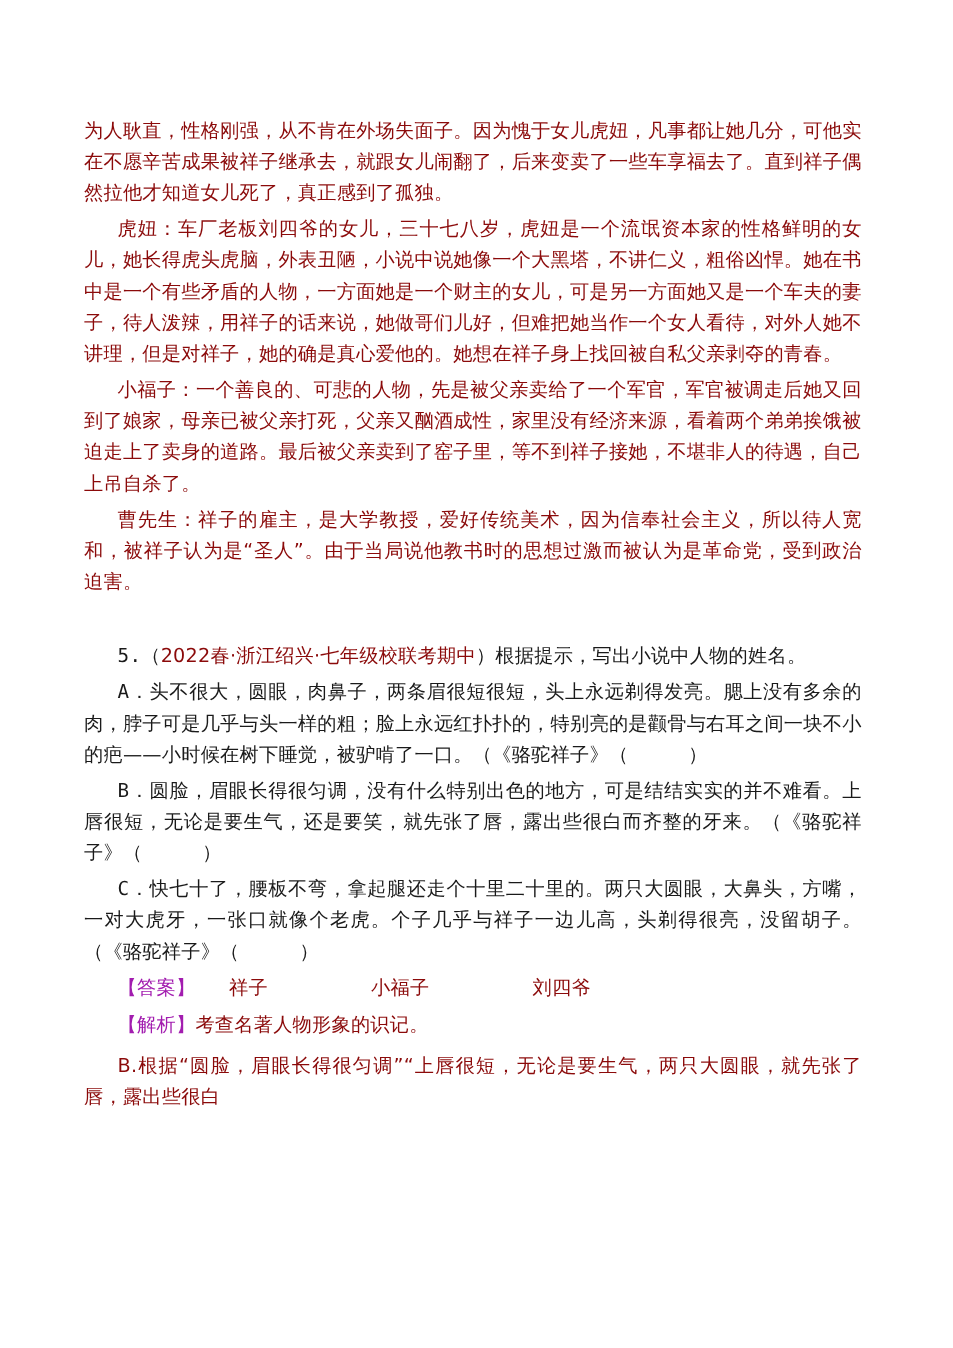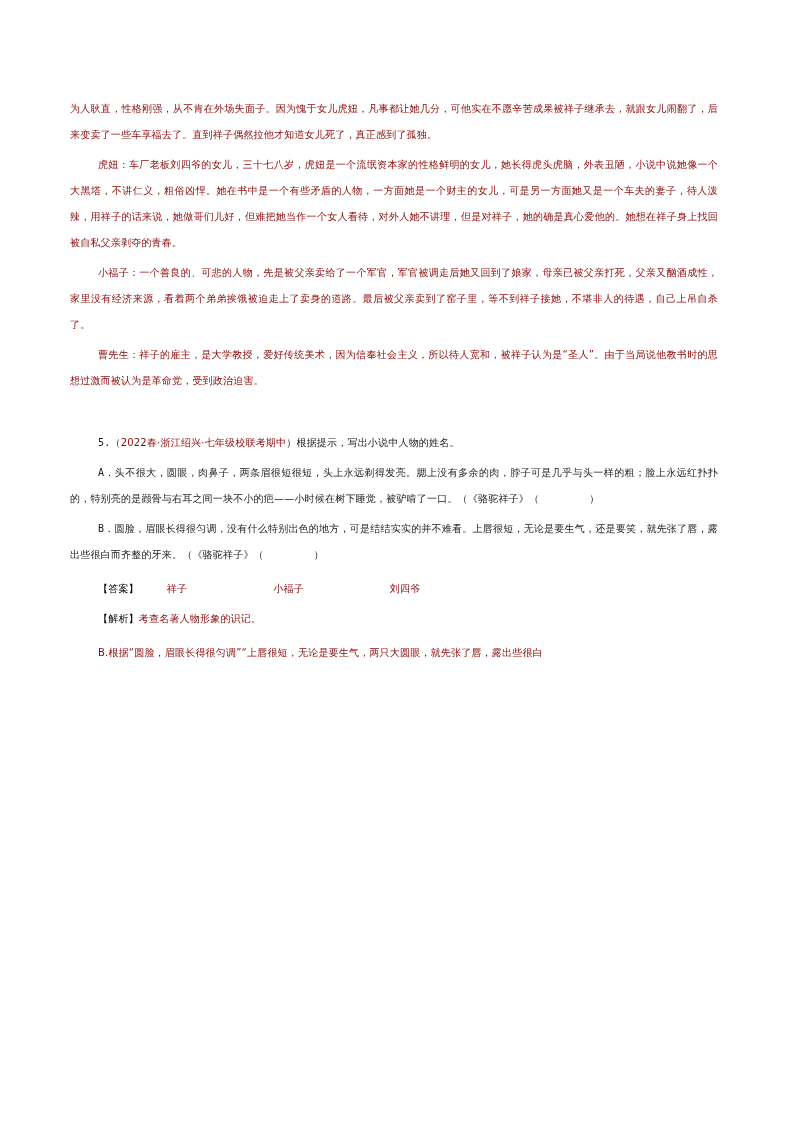--- a/index.html
+++ b/index.html
@@ -14,30 +14,30 @@
       overflow: hidden;
       font-family: "DejaVu Sans", "Liberation Sans", sans-serif;
     }
     .page {
       position: absolute;
       left: 70px;
       top: 96px;
       width: 648px;
     }
     .para {
-      font-size: 10px;
+      font-size: 16px;
       line-height: 26px;
       margin: 0;
       text-align: justify;
       letter-spacing: 0.2px;
     }
     .indent { text-indent: 28px; }
     .red { color: #8b0a0a; }
     .black { color: #1a1a1a; }
-    .bright { color: #000000; }
+    .bright { color: #a21caf; }
     .gap-small { height: 4px; }
     .gap-large { height: 36px; }
     .q-num { color: #1a1a1a; font-family: "DejaVu Sans Mono", "Liberation Mono", monospace; }
     .blank { display: inline-block; width: 50px; }
     .answer-item { display: inline-block; font-family: Liberation Serif, serif; }
     .answer-gap { display: inline-block; width: 58px; }
   </style>
 </head>
 <body>
 
@@ -55,20 +55,21 @@
 
   <p class="para indent"><span class="q-num">5.</span><span class="black">（</span><span class="red">2022春·浙江绍兴·七年级校联考期中</span><span class="black">）</span><span class="black">根据提示，写出小说中人物的姓名。</span></p>
   <div class="gap-small"></div>
 
   <p class="para indent black"><span class="q-num">A．</span><span>头不很大，圆眼，肉鼻子，两条眉很短很短，头上永远剃得发亮。腮上没有多余的肉，脖子可是几乎与头一样的粗；脸上永远红扑扑的，特别亮的是颧骨与右耳之间一块不小的疤——小时候在树下睡觉，被驴啃了一口。（《骆驼祥子》（</span><span class="blank"></span><span>）</span></p>
   <div class="gap-small"></div>
 
   <p class="para indent black"><span class="q-num">B．</span><span>圆脸，眉眼长得很匀调，没有什么特别出色的地方，可是结结实实的并不难看。上唇很短，无论是要生气，还是要笑，就先张了唇，露出些很白而齐整的牙来。（《骆驼祥子》（</span><span class="blank"></span><span>）</span></p>
   <div class="gap-small"></div>
 
+  <p class="para indent black"><span class="q-num">C．</span><span>快七十了，腰板不弯，拿起腿还走个十里二十里的。两只大圆眼，大鼻头，方嘴，一对大虎牙，一张口就像个老虎。个子几乎与祥子一边儿高，头剃得很亮，没留胡子。（《骆驼祥子》（</span><span class="blank"></span><span>）</span></p>
   <div class="gap-small"></div>
 
   <p class="para indent red"><span class="bright">【答案】</span><span class="answer-item">祥子</span><span class="answer-gap"></span><span class="answer-item">小福子</span><span class="answer-gap"></span><span class="answer-item">刘四爷</span></p>
   <div class="gap-small"></div>
 
   <p class="para indent red"><span class="bright">【解析】</span><span>考查名著人物形象的识记。</span></p>
   <div class="gap-small"></div>
 
   <div class="gap-small"></div>
 

